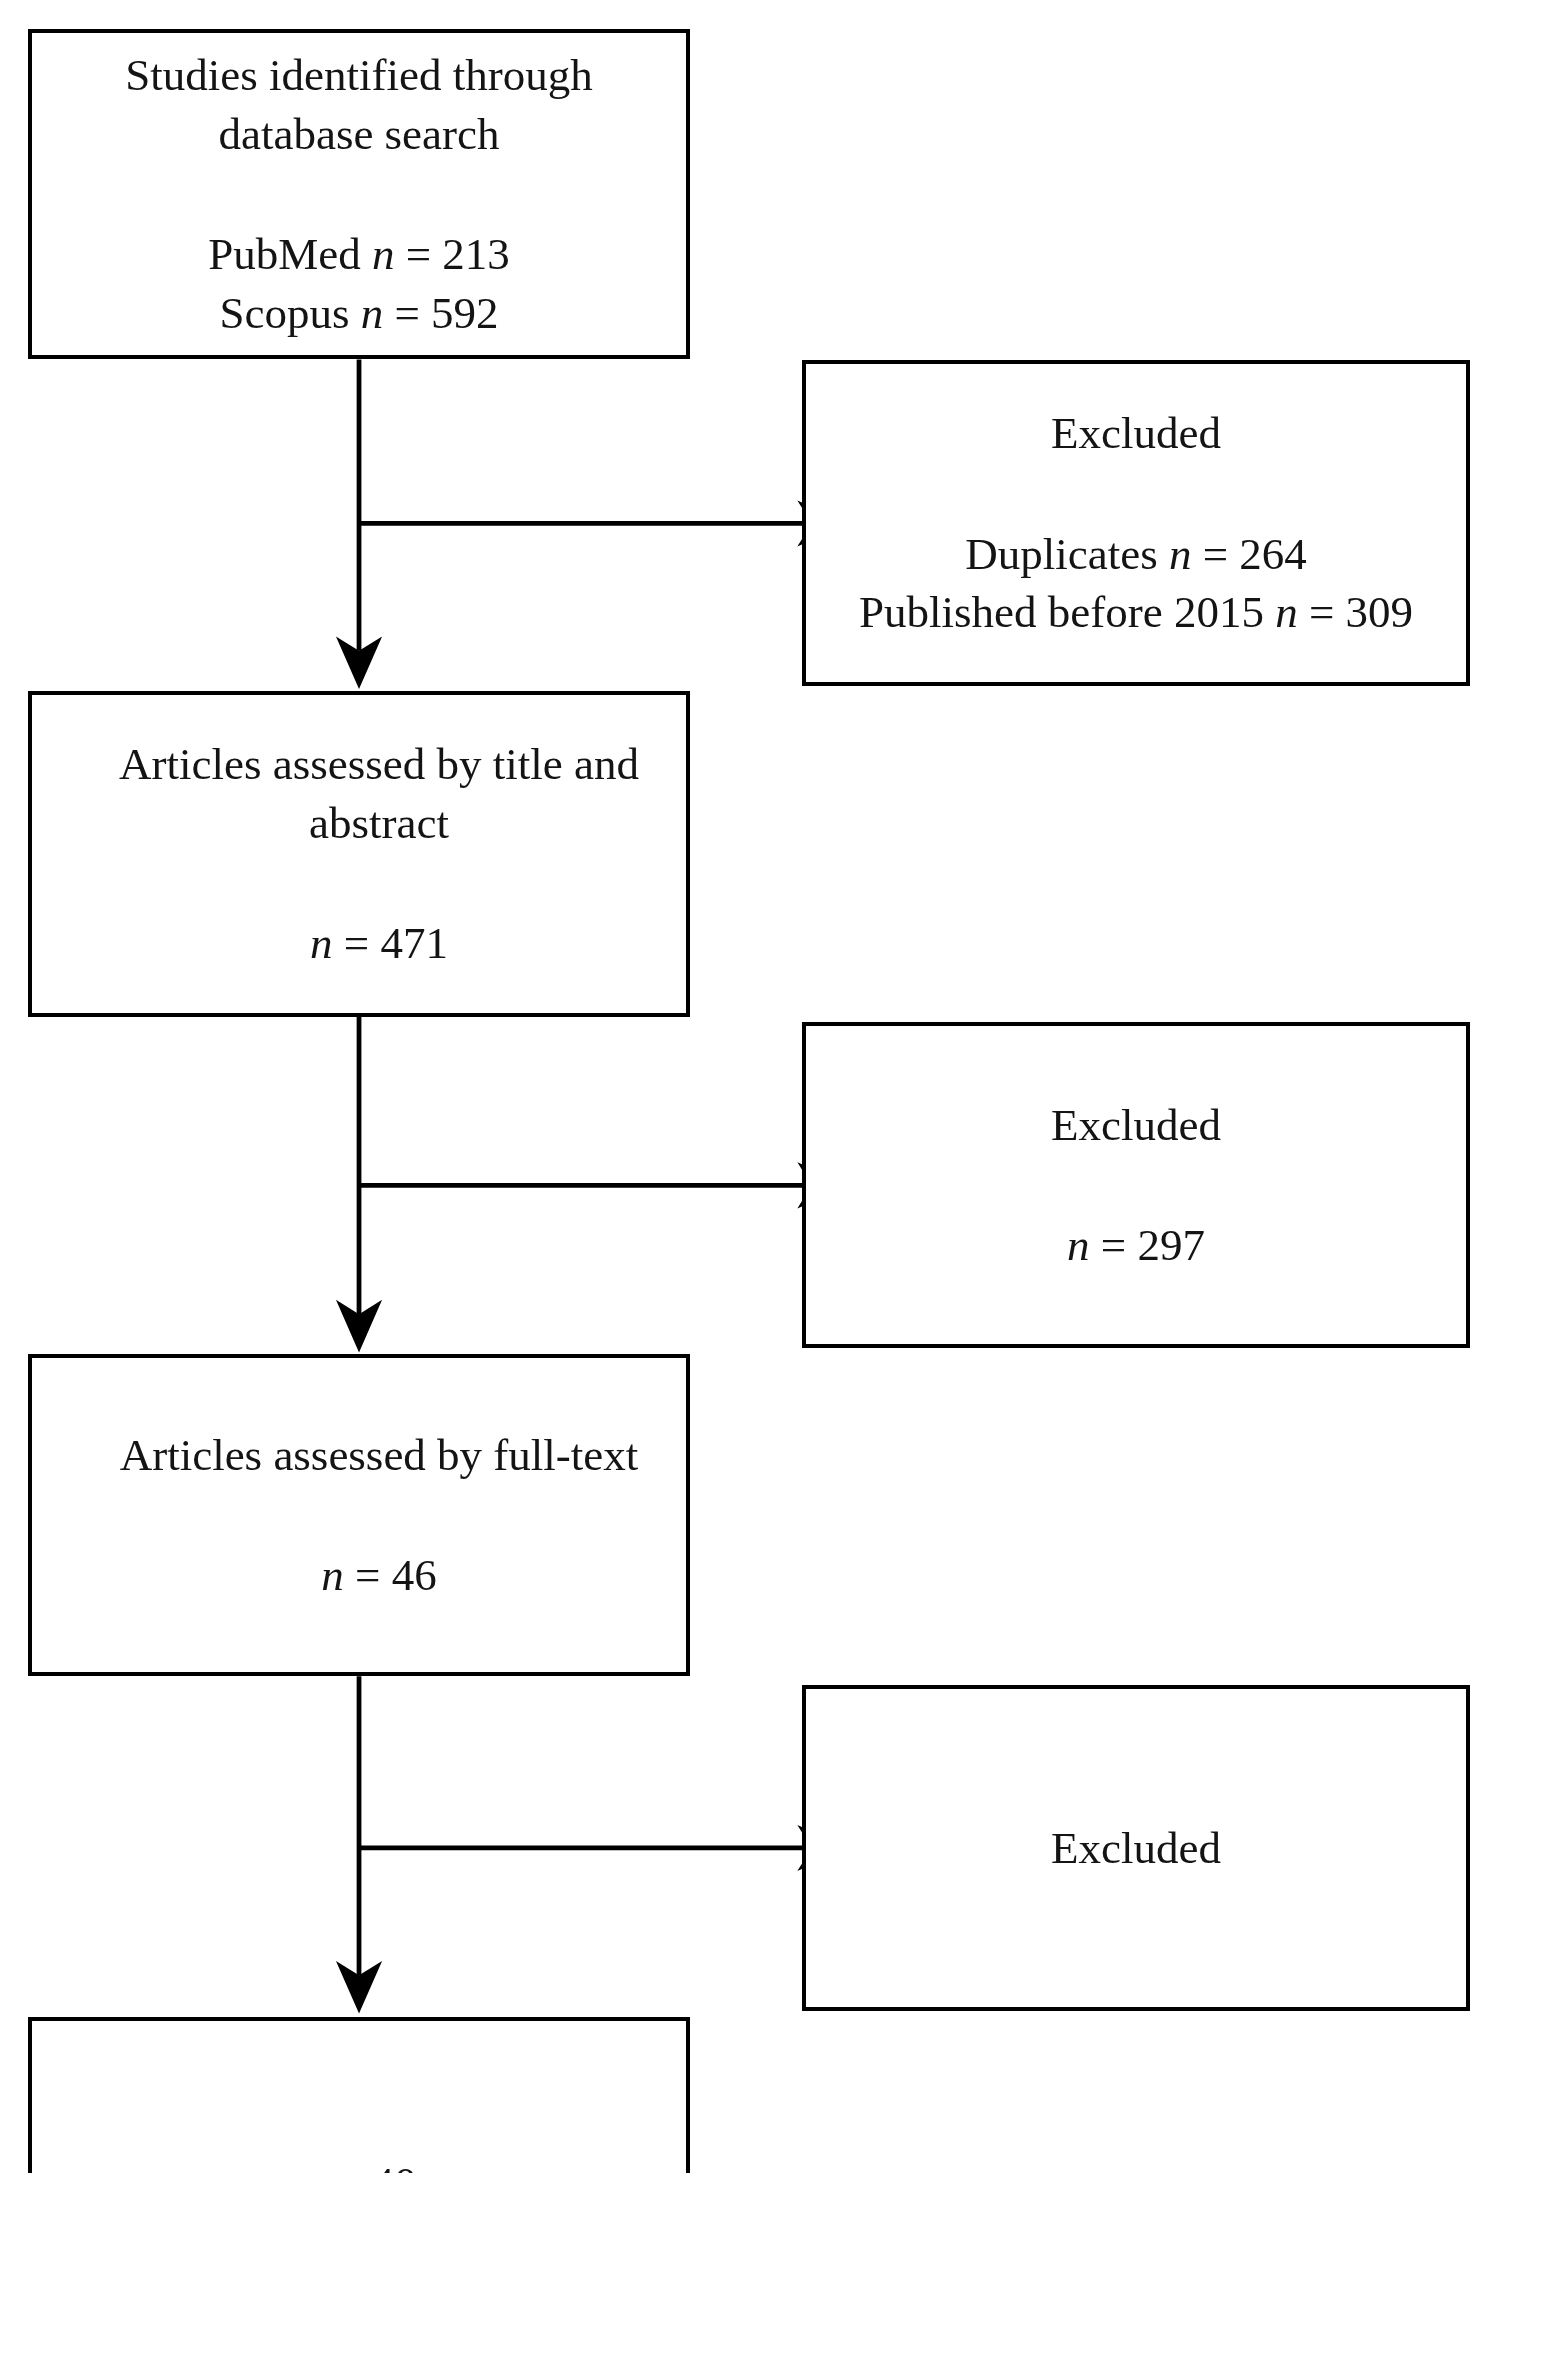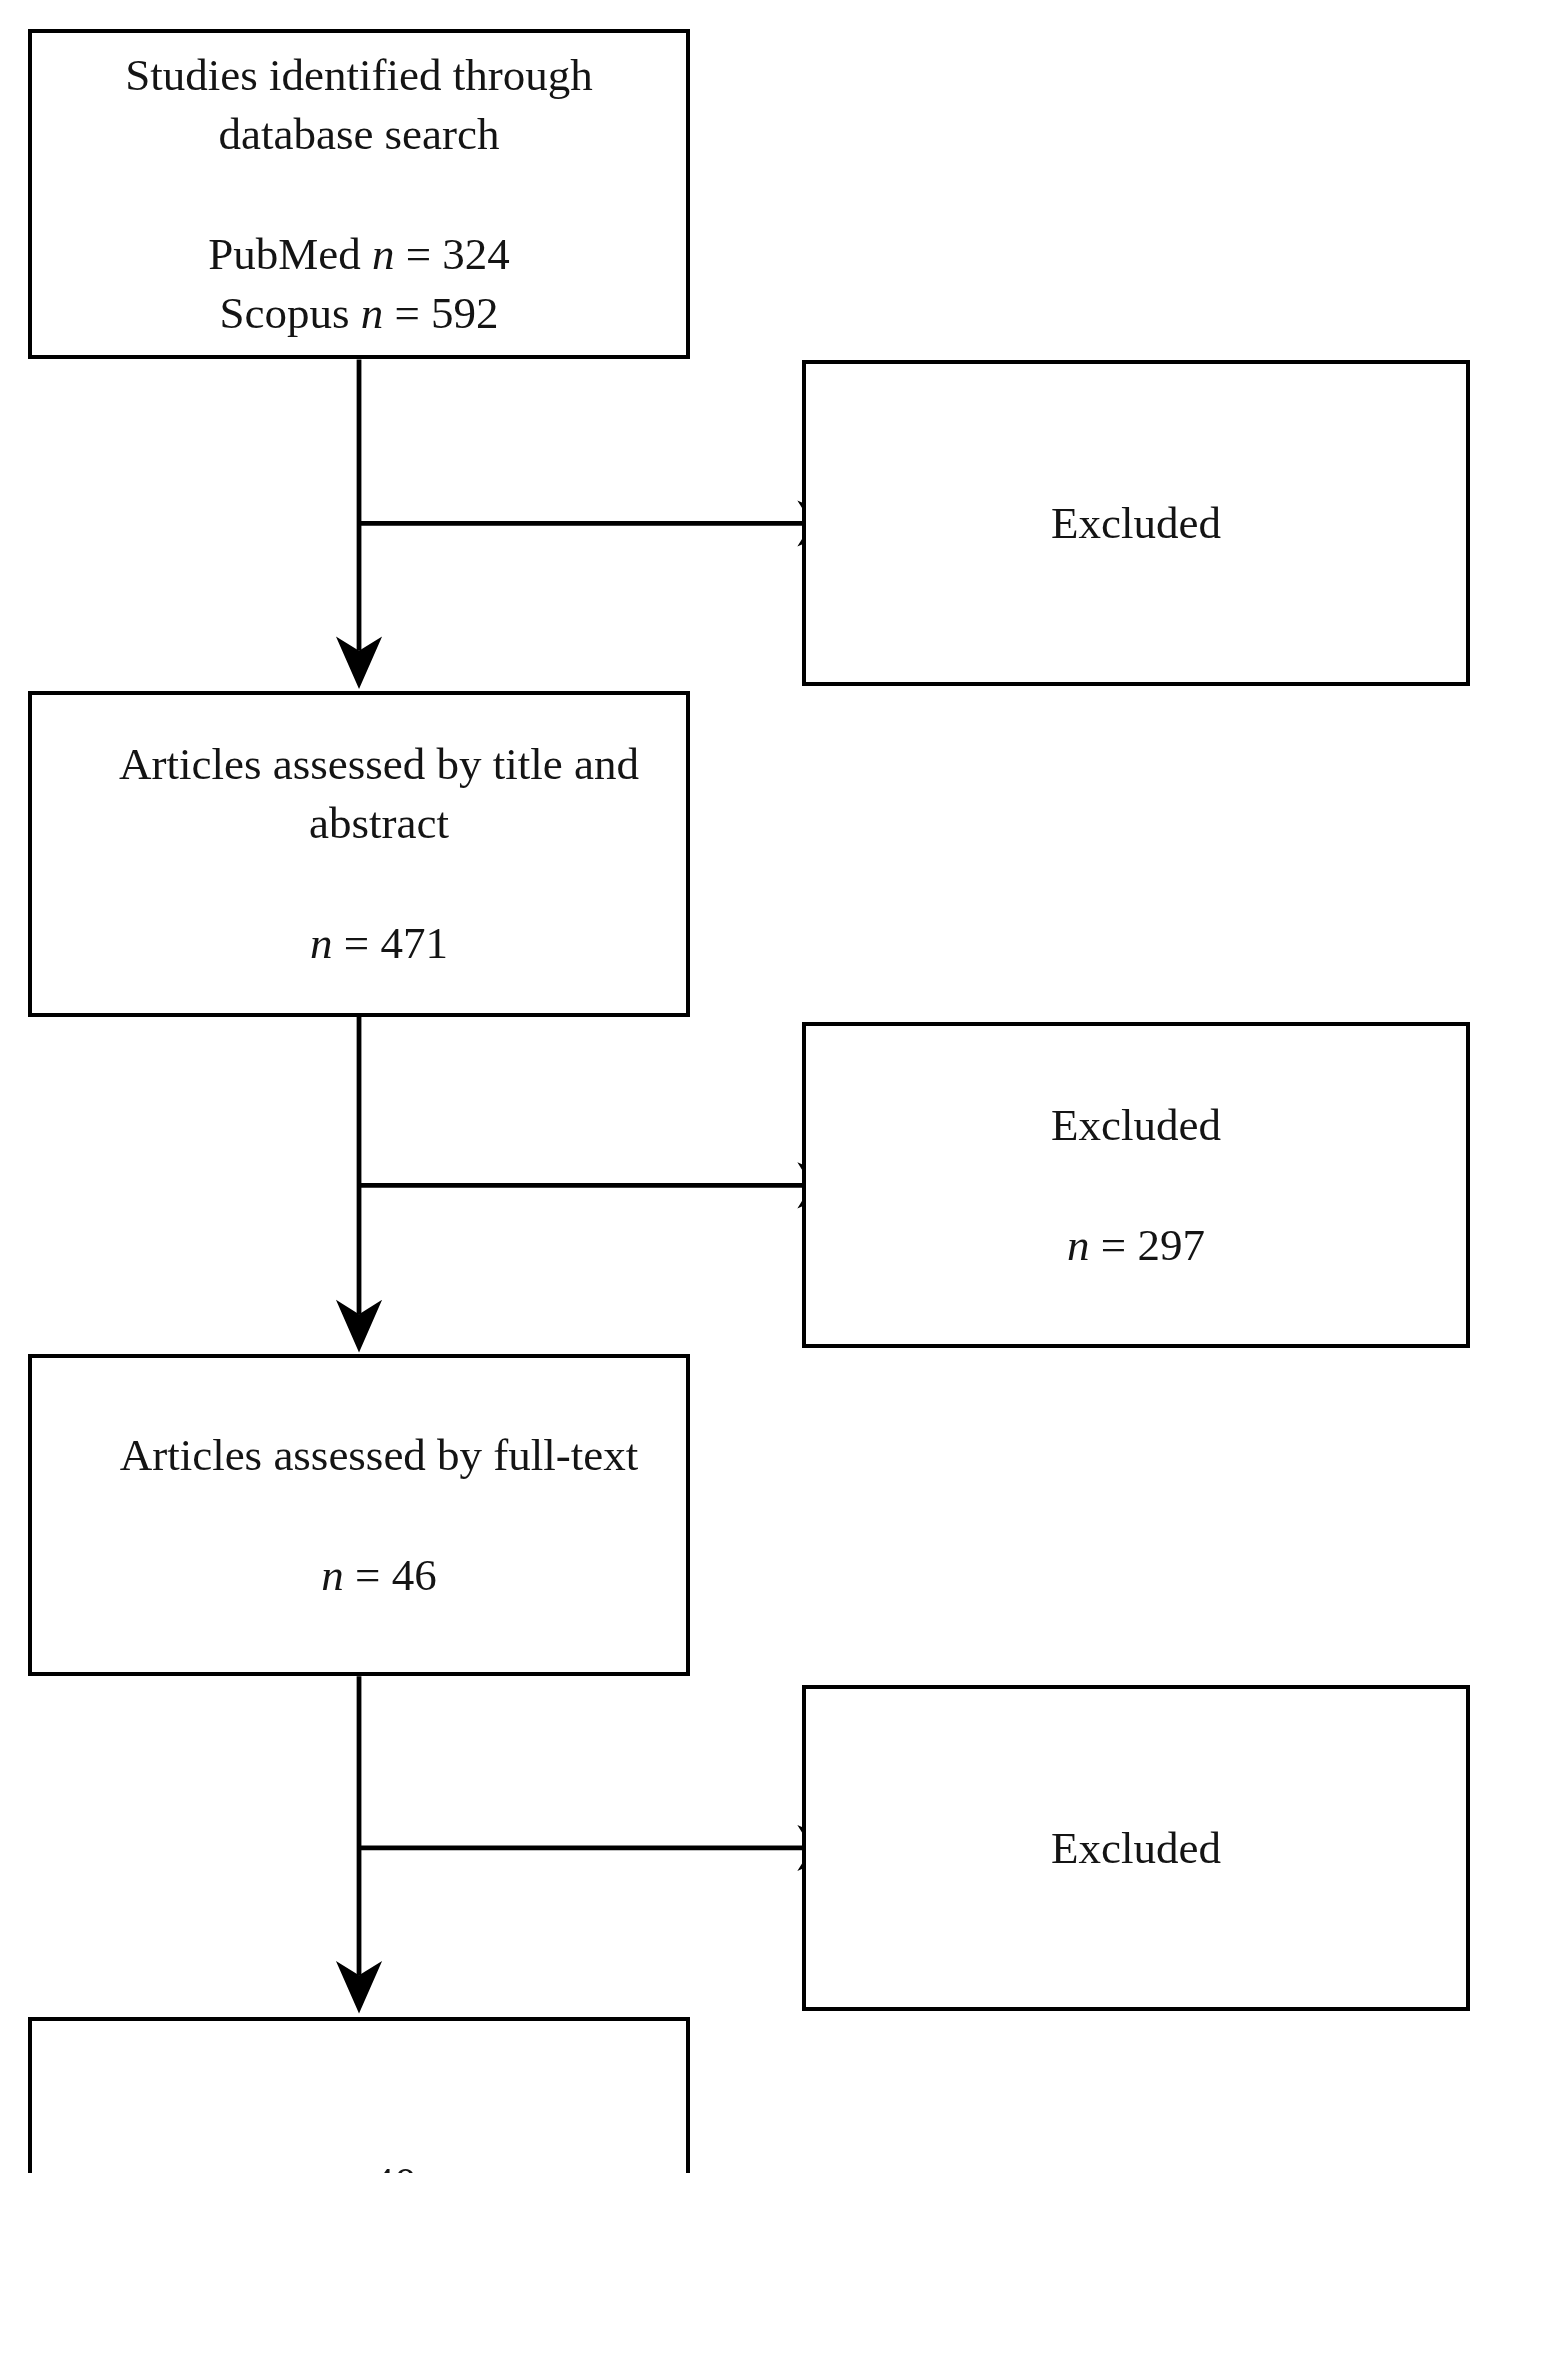--- a/index.html
+++ b/index.html
@@ -69,28 +69,32 @@
       <polygon points="1068,2323 1002,2294 1020,2323 1002,2352" fill="#000"></polygon>
     </g>
   </svg>
 
   <div class="flowbox left-col" style="top:29px;height:330px;">
     <div class="box-title">
       <div>Studies identified through</div>
       <div>database search</div>
     </div>
     <div class="box-stats">
-      <div class="stat-line"><span>PubMed </span><span class="stat-n">n</span><span> = 324</span></div>
+      <div class="stat-line"><span>PubMed </span><span class="stat-n">n</span><span> = 213</span></div>
       <div class="stat-line"><span>Scopus </span><span class="stat-n">n</span><span> = 592</span></div>
     </div>
   </div>
 
   <div class="flowbox right-col" style="top:360px;height:326px;">
     <div class="box-title">
       <div>Excluded</div>
+    </div>
+    <div class="box-stats">
+      <div class="stat-line"><span>Duplicates </span><span class="stat-n">n</span><span> = 264</span></div>
+      <div class="stat-line"><span>Published before 2015 </span><span class="stat-n">n</span><span> = 309</span></div>
     </div>
   </div>
 
   <div class="flowbox left-col" style="top:691px;height:326px;padding-left:40px;">
     <div class="box-title">
       <div>Articles assessed by title and</div>
       <div>abstract</div>
     </div>
     <div class="box-stats">
       <div class="stat-line"><span></span><span class="stat-n">n</span><span> = 471</span></div>

